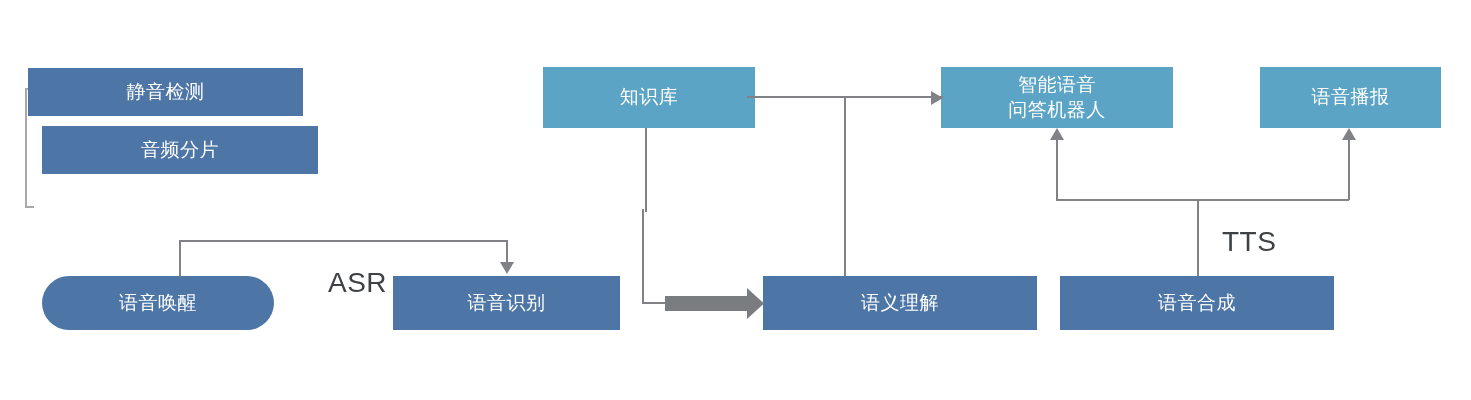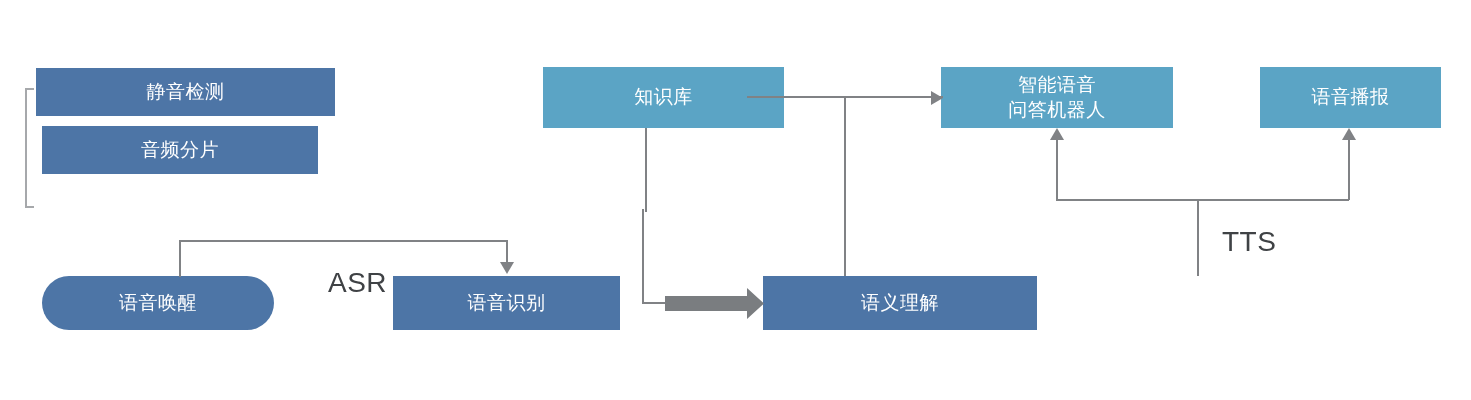--- a/index.html
+++ b/index.html
@@ -86,50 +86,53 @@
     white-space: nowrap;
   }
 </style>
 </head>
 <body>
 
 <div id="canvas">
 
   <div class="bracket" style="left:25px; top:88px; width:9px; height:120px;"></div>
 
-  <div class="box dark" style="left:36px; top:68px; width:299px; height:48px;">
+  <div class="box dark" style="left:28px; top:68px; width:275px; height:48px;">
     <span class="label">静音检测</span>
   </div>
 
   <div class="box dark" style="left:42px; top:126px; width:276px; height:48px;">
     <span class="label">音频分片</span>
   </div>
 
 
   <div class="box dark" style="left:42px; top:276px; width:232px; height:54px;border-radius:27px;">
     <span class="label">语音唤醒</span>
   </div>
 
   <div class="box dark" style="left:393px; top:276px; width:227px; height:54px;">
     <span class="label">语音识别</span>
   </div>
 
-  <div class="box light" style="left:543px; top:67px; width:241px; height:61px;">
+  <div class="box light" style="left:543px; top:67px; width:212px; height:61px;">
     <span class="label">知识库</span>
   </div>
 
   <div class="box dark" style="left:763px; top:276px; width:274px; height:54px;">
     <span class="label">语义理解</span>
   </div>
 
   <div class="box light" style="left:941px; top:67px; width:232px; height:61px;">
     <span class="label">智能语音
 问答机器人</span>
   </div>
 
+  <div class="box dark" style="left:1060px; top:276px; width:274px; height:54px;">
+    <span class="label">语音合成</span>
+  </div>
 
   <div class="box light" style="left:1260px; top:67px; width:181px; height:61px;">
     <span class="label">语音播报</span>
   </div>
 
   <div class="conn vline" style="left:179px; top:241px; height:36px;"></div>
   <div class="conn hline" style="left:179px; top:240px; width:329px;"></div>
   <div class="conn vline" style="left:506px; top:240px; height:22px;"></div>
   <div class="arrow-head arrow-down" style="left:500px; top:262px;"></div>
 

